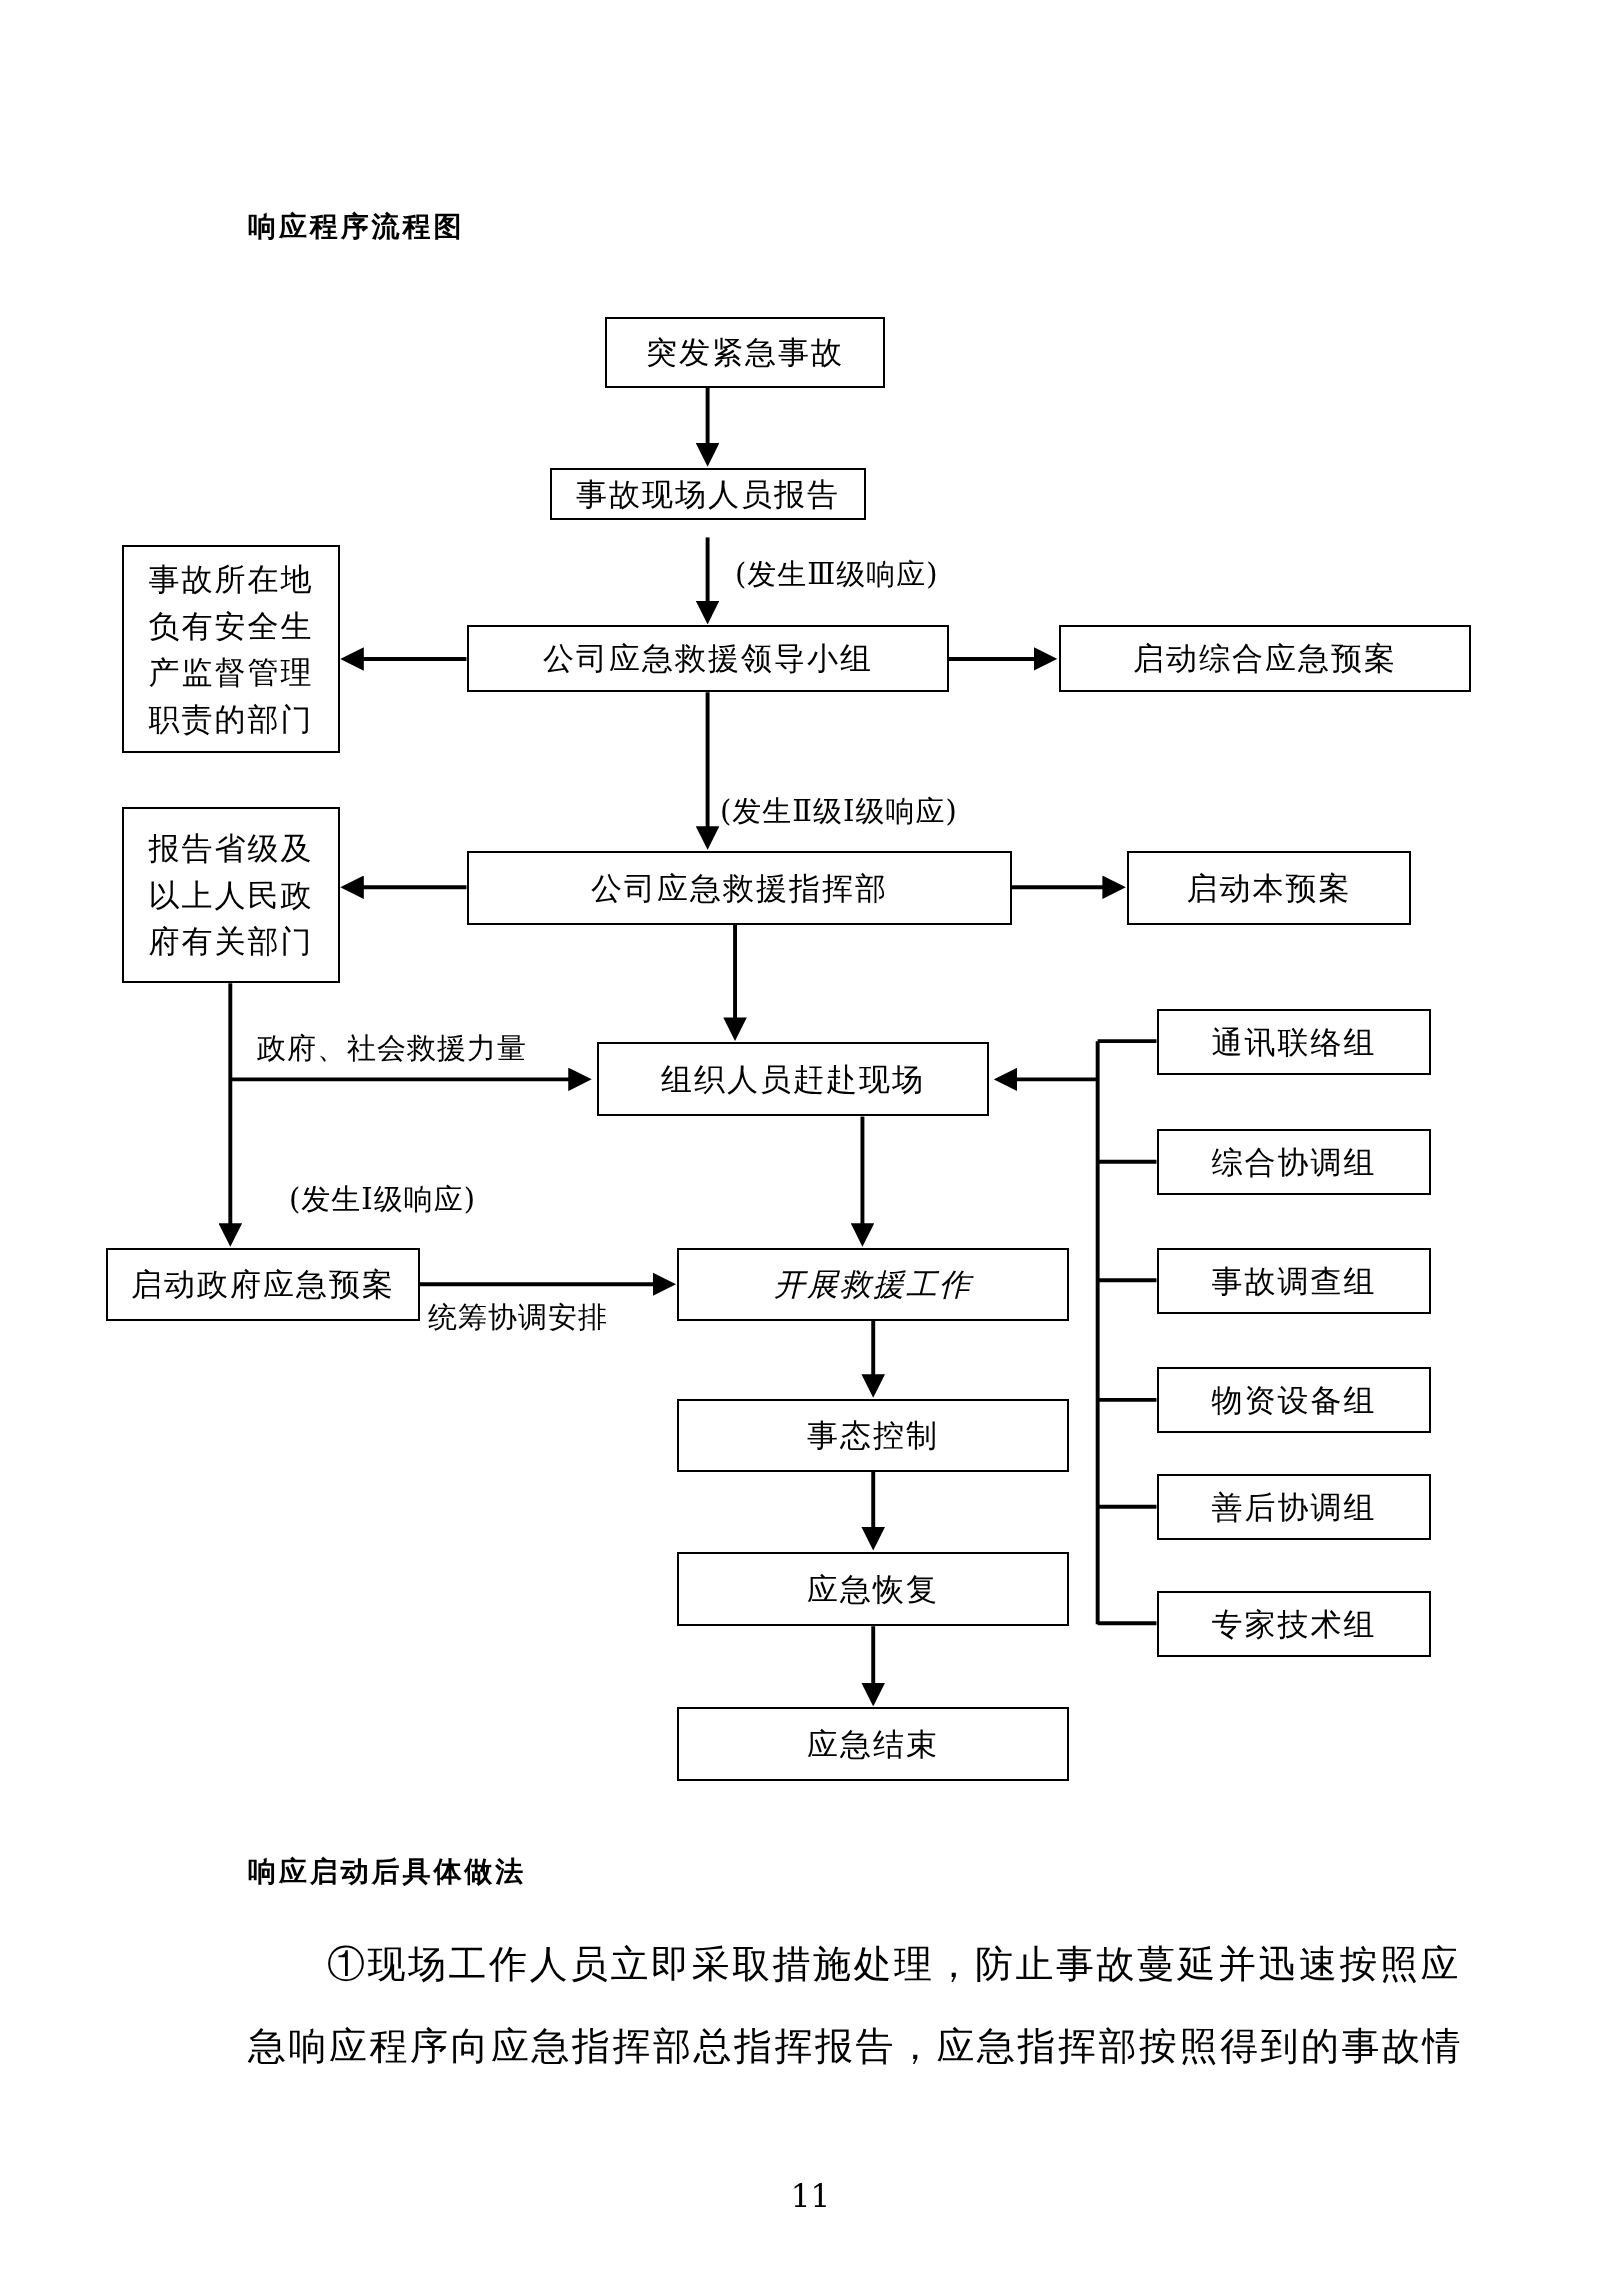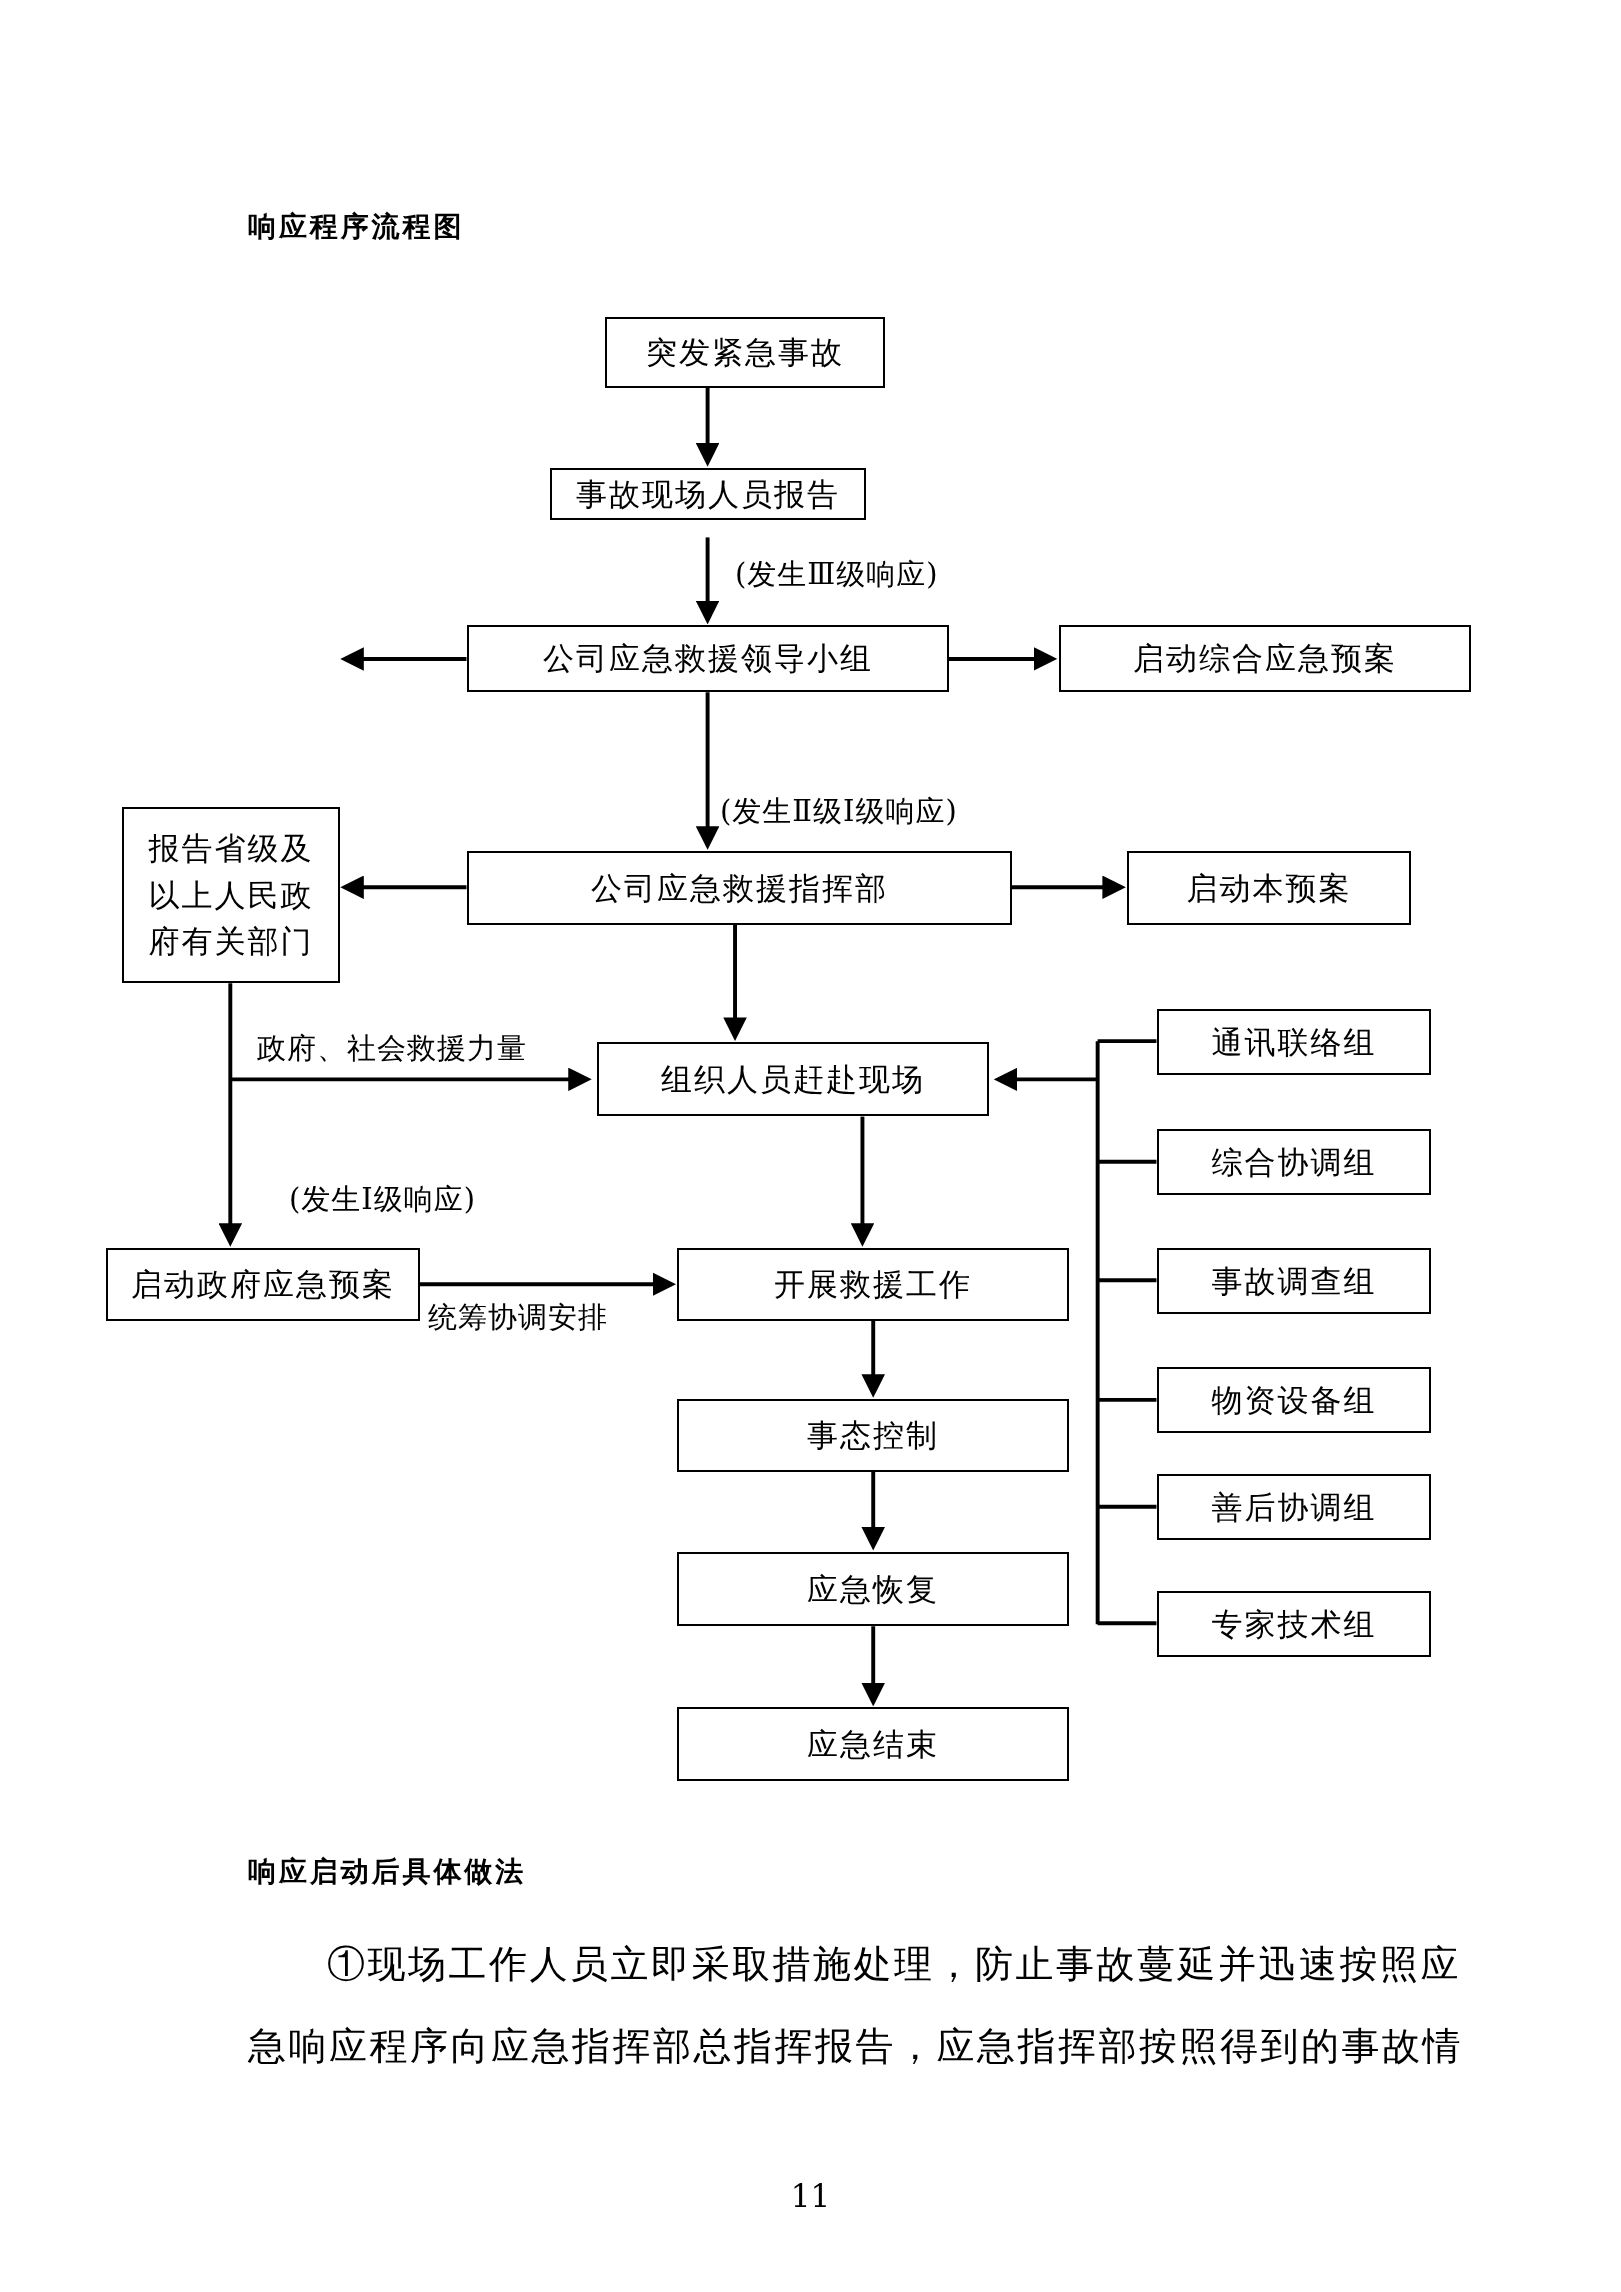--- a/index.html
+++ b/index.html
@@ -26,21 +26,21 @@
   .b-emergency     { left:605px;  top:317px;  width:280px; height:71px; }
   .b-report        { left:550px;  top:468px;  width:316px; height:52px; }
   .b-leading       { left:467px;  top:625px;  width:482px; height:67px; }
   .b-local         { left:122px;  top:545px;  width:218px; height:208px; }
   .b-comprehensive { left:1059px; top:625px;  width:412px; height:67px;text-align:center; }
   .b-command       { left:467px;  top:851px;  width:545px; height:74px; }
   .b-provincial    { left:122px;  top:807px;  width:218px; height:176px; }
   .b-thisplan      { left:1127px; top:851px;  width:284px; height:74px; }
   .b-organize      { left:597px;  top:1042px; width:392px; height:74px; }
   .b-govplan       { left:106px;  top:1248px; width:314px; height:73px; }
-  .b-rescue        { left:677px;  top:1248px; width:392px; height:73px; }
+  .b-rescue        { left:677px;  top:1248px; width:392px; height:73px;font-style:italic; }
   .b-control       { left:677px;  top:1399px; width:392px; height:73px; }
   .b-recovery      { left:677px;  top:1552px; width:392px; height:74px; }
   .b-end           { left:677px;  top:1707px; width:392px; height:74px; }
   .b-g0 { left:1157px; top:1009px; width:274px; height:66px; }
   .b-g1 { left:1157px; top:1129px; width:274px; height:66px; }
   .b-g2 { left:1157px; top:1248px; width:274px; height:66px; }
   .b-g3 { left:1157px; top:1367px; width:274px; height:66px; }
   .b-g4 { left:1157px; top:1474px; width:274px; height:66px; }
   .b-g5 { left:1157px; top:1591px; width:274px; height:66px; }
 
@@ -93,20 +93,24 @@
       <line x1="1120" y1="1428" x2="1180" y2="1428"></line>
       <line x1="1120" y1="1537" x2="1180" y2="1537"></line>
       <line x1="1120" y1="1656" x2="1180" y2="1656"></line>
       <line x1="1120" y1="1101" x2="1019" y2="1101" marker-end="url(#arrow)"></line>
     </g>
   </svg>
 
   <div class="box b-emergency">突发紧急事故</div>
   <div class="box b-report">事故现场人员报告</div>
   <div class="box b-leading">公司应急救援领导小组</div>
+  <div class="box b-local">事故所在地
+负有安全生
+产监督管理
+职责的部门</div>
   <div class="box b-comprehensive">启动综合应急预案</div>
   <div class="box b-command">公司应急救援指挥部</div>
   <div class="box b-provincial">报告省级及
 以上人民政
 府有关部门</div>
   <div class="box b-thisplan">启动本预案</div>
   <div class="box b-organize">组织人员赶赴现场</div>
   <div class="box b-govplan">启动政府应急预案</div>
   <div class="box b-rescue">开展救援工作</div>
   <div class="box b-control">事态控制</div>

